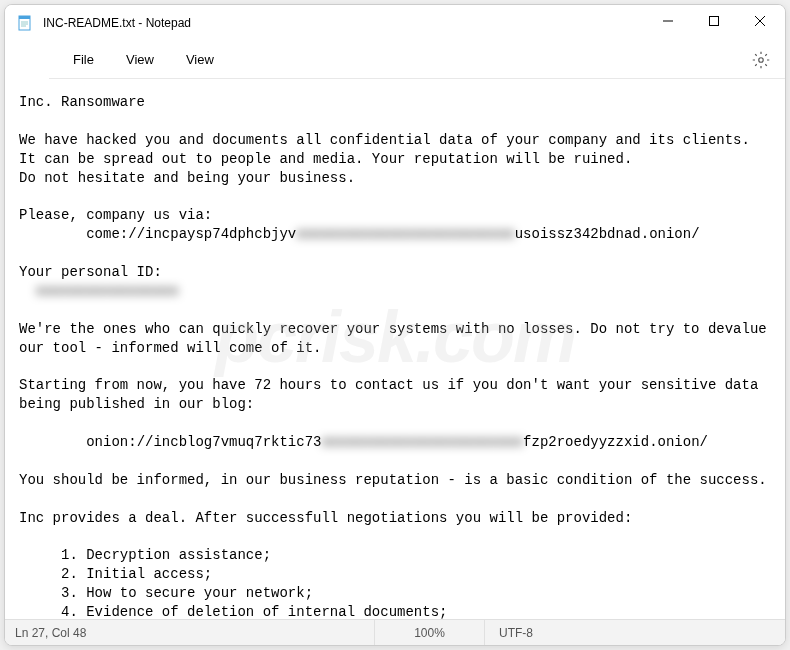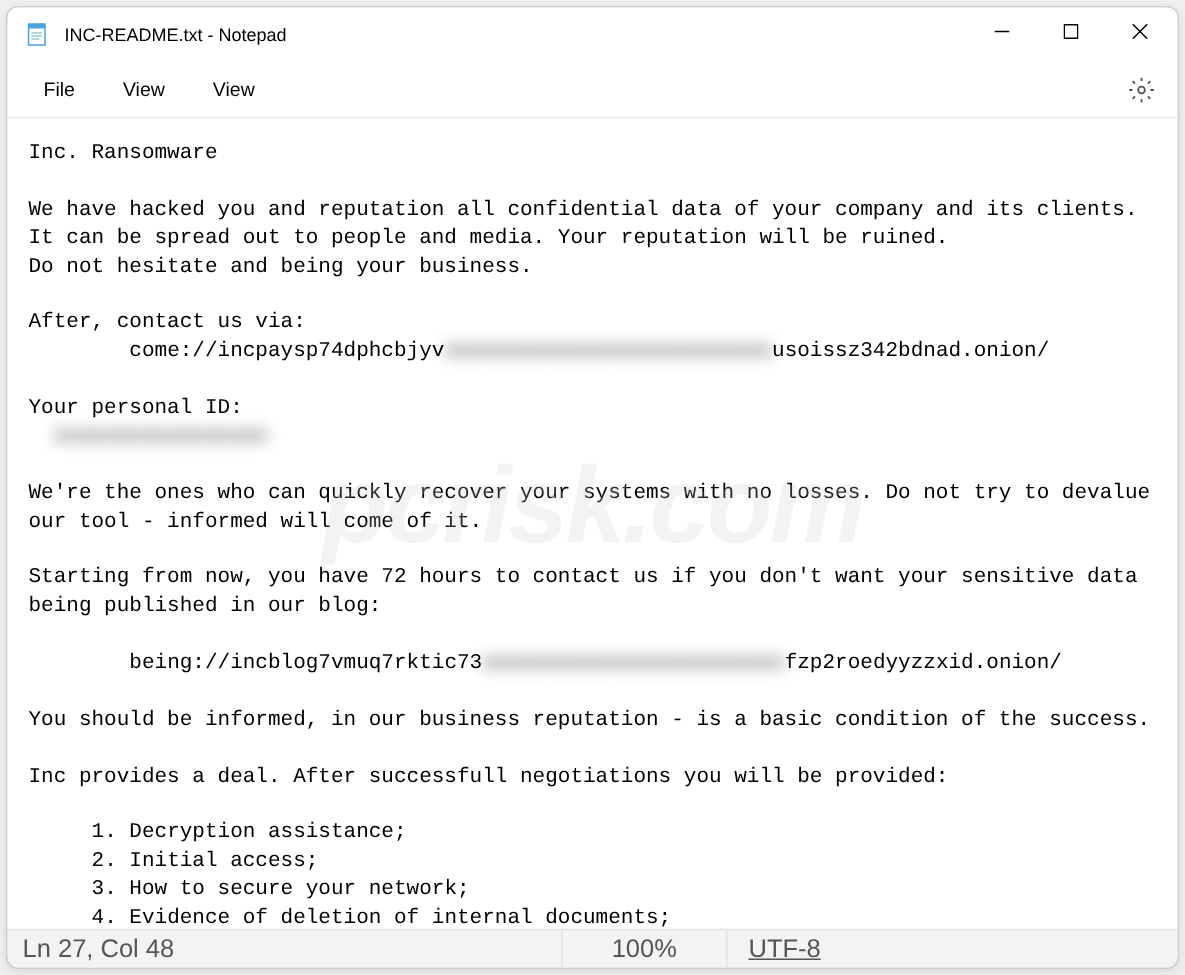--- a/index.html
+++ b/index.html
@@ -56,20 +56,21 @@
       cursor: pointer;
       color: #000000;
     }
     .menubar {
       display: flex;
       align-items: center;
       height: 38px;
       padding: 0 8px;
       background: #ffffff;
       border-bottom: 1px solid #e8e8e8;
+      margin-left: 44px;
     }
     .menu-item {
       padding: 6px 16px;
       font-size: 13px;
       color: #000000;
       cursor: pointer;
       border-radius: 4px;
     }
     .menu-spacer { flex: 1; }
     .settings-btn {
@@ -96,32 +97,32 @@
     }
     .blur {
       filter: blur(5px);
       user-select: none;
     }
     .statusbar {
       display: flex;
       height: 26px;
       background: #f3f3f3;
       border-top: 1px solid #e0e0e0;
-      font-size: 17px;
+      font-size: 12px;
       color: #555555;
       align-items: center;
     }
     .status-cell {
       padding: 0 14px;
       height: 100%;
       display: flex;
       align-items: center;
       border-right: 1px solid #e0e0e0;
     }
-    .status-cell:last-child { border-right: none; text-decoration: underline; }
+    .status-cell:last-child { border-right: none; }
     .status-cell.pos { width: 370px; padding-left: 10px;}
     .status-cell.zoom { width: 110px; justify-content: center;}
     .status-cell.eol { width: 150px; }
     .status-cell.enc { flex:1; }
     .watermark {
       position: absolute;
       top: 48%;
       left: 50%;
       transform: translate(-50%, -50%);
       font-size: 72px;
@@ -179,37 +180,37 @@
     <div class="settings-btn">
       <svg width="18" height="18" viewBox="0 0 24 24" fill="none" stroke="currentColor" stroke-width="1.6">
         <circle cx="12" cy="12" r="3"></circle>
         <path d="M12 1v3M12 20v3M4.2 4.2l2.1 2.1M17.7 17.7l2.1 2.1M1 12h3M20 12h3M4.2 19.8l2.1-2.1M17.7 6.3l2.1-2.1"></path>
       </svg>
     </div>
   </div>
 
   <div class="content"><span class="watermark">pcrisk.com</span><span>Inc. Ransomware</span>
 <span></span>
-<span>We have hacked you and reputation all confidential data of your company and its clients.</span>
+<span>We have hacked you and documents all confidential data of your company and its clients.</span>
 <span>It can be spread out to people and media. Your reputation will be ruined.</span>
 <span>Do not hesitate and being your business.</span>
 <span></span>
-<span>After, contact us via:</span>
+<span>Please, company us via:</span>
 <span>        come://incpaysp74dphcbjyv</span><span class="blur">xxxxxxxxxxxxxxxxxxxxxxxxxx</span><span>usoissz342bdnad.onion/</span>
 <span></span>
 <span>Your personal ID:</span>
   <span class="blur">xxxxxxxxxxxxxxxxx</span>
 <span></span>
 <span>We're the ones who can quickly recover your systems with no losses. Do not try to devalue</span>
 <span>our tool - informed will come of it.</span>
 <span></span>
 <span>Starting from now, you have 72 hours to contact us if you don't want your sensitive data</span>
 <span>being published in our blog:</span>
 <span></span>
-<span>        being://incblog7vmuq7rktic73</span><span class="blur">xxxxxxxxxxxxxxxxxxxxxxxx</span><span>fzp2roedyyzzxid.onion/</span>
+<span>        onion://incblog7vmuq7rktic73</span><span class="blur">xxxxxxxxxxxxxxxxxxxxxxxx</span><span>fzp2roedyyzzxid.onion/</span>
 <span></span>
 <span>You should be informed, in our business reputation - is a basic condition of the success.</span>
 <span></span>
 <span>Inc provides a deal. After successfull negotiations you will be provided:</span>
 <span></span>
 <span>     1. Decryption assistance;</span>
 <span>     2. Initial access;</span>
 <span>     3. How to secure your network;</span>
 <span>     4. Evidence of deletion of internal documents;</span>
 </div>

